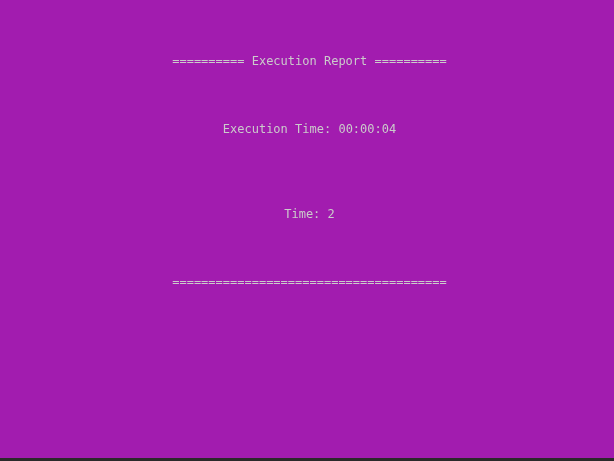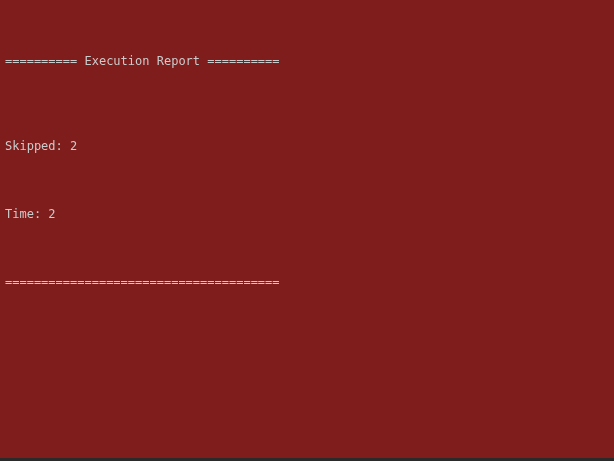--- a/index.html
+++ b/index.html
@@ -1,43 +1,44 @@
 <!DOCTYPE html>
 <html><head>
 <meta charset="utf-8">
 <style>
   html,body{margin:0;padding:0;background:#000;}
   .term{
     position:relative;
     width:614px;height:461px;
     box-sizing:border-box;
-    background:#7f1d1d;
+    background:#a21caf;
     color:#cbcbcb;
     font-family:"DejaVu Sans Mono","Liberation Mono",monospace;
     font-size:12px;line-height:17px;
     padding:2px 0 0 5px;
     overflow:hidden;
     white-space:pre;
+    text-align:center;
   }
   .line{height:17px;white-space:pre;}
   .bottom-edge{
     position:absolute;left:0;bottom:0;
     width:100%;height:3px;
     background:#2a2a2a;
   }
 </style>
 </head>
 <body>
 
 <div class="term">
 
   <div class="line">========== Execution Report ==========</div>
 
+  <div class="line"><span>Execution Time</span><span>: </span><span>00:00:04</span></div>
 
-  <div class="line"><span>Skipped</span><span>: </span><span>2</span></div>
 
   <div class="line"><span>Time</span><span>: </span><span>2</span></div>
 
   <div class="line">======================================</div>
 
   <div class="line"></div>
   <div class="line"></div>
 
   
 

